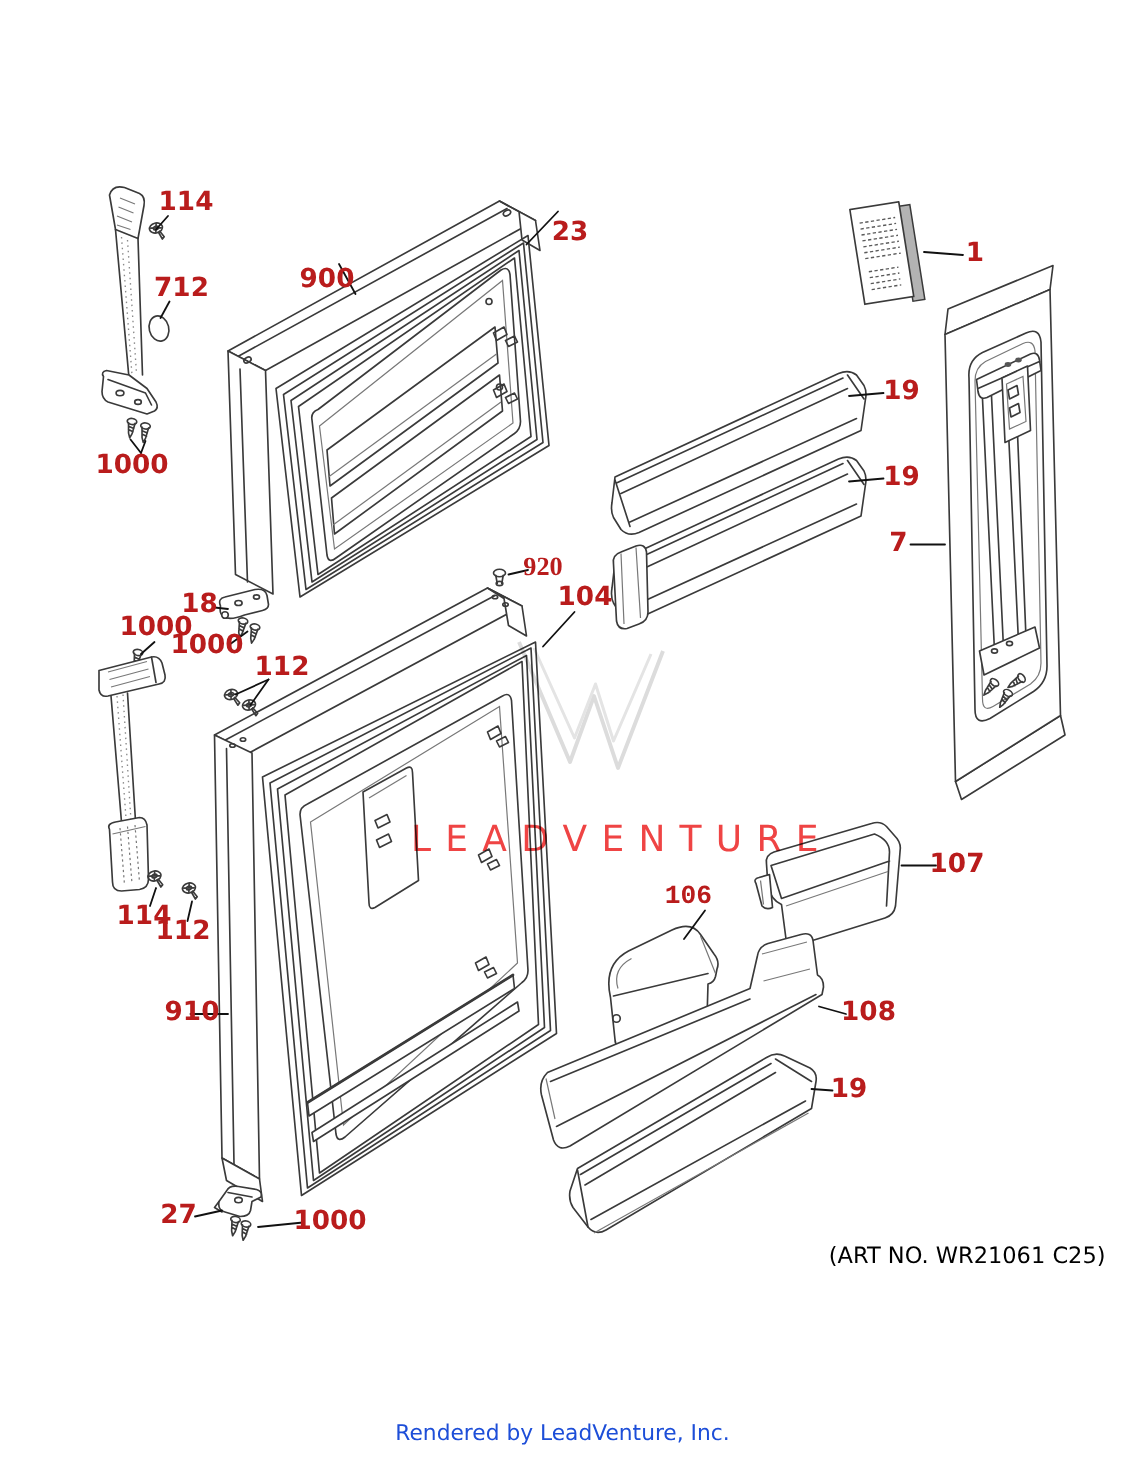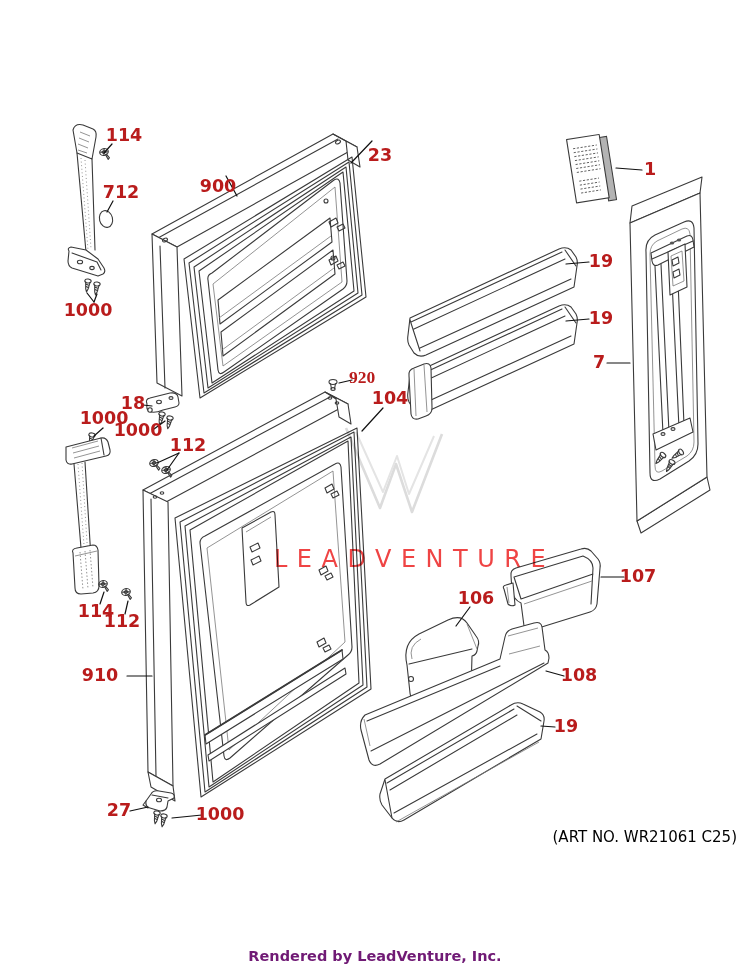--- a/index.html
+++ b/index.html
@@ -13,21 +13,21 @@
   svg .txtline{stroke:#5a5a5a;stroke-width:.9;fill:none;stroke-dasharray:2.2,1.6;}
   svg .dark{fill:#555;stroke:none;}
   svg .gray{fill:#b3b3b3;stroke:#3a3a3a;stroke-width:1;}
   svg .leader{stroke:#111;stroke-width:1.2;fill:none;stroke-linecap:round;}
   svg .wm{stroke:#dcdcdc;stroke-width:2.6;fill:none;stroke-linejoin:round;}
   .callout{position:absolute;transform:translate(-50%,-50%);font-weight:bold;
            font-size:17.5px;color:#b91c1c;white-space:nowrap;line-height:1;}
   #watermark-text{position:absolute;left:241px;top:545px;font-size:24px;color:#ef4444;
            letter-spacing:9.5px;font-weight:400;mix-blend-mode:multiply;white-space:nowrap;margin-left:33px;}
   #art-no{position:absolute;right:13px;top:828px;font-weight:normal;font-size:15px;color:#000;}
-  #footer{position:absolute;left:0;top:948px;width:100%;text-align:center;font-size:14.5px;color:#701a75;font-weight:bold;}
+  #footer{position:absolute;left:0;top:948px;width:100%;text-align:center;font-size:14.5px;color:#1d4ed8;}
 </style>
 </head>
 <body>
 
 <div id="canvas">
 
   <svg id="diagram" width="750" height="971" viewBox="0 0 750 971">
     <defs>
       <g id="screw-v">
         <ellipse cx="0" cy="0" rx="3.2" ry="2"></ellipse>
@@ -272,22 +272,22 @@
       <span class="callout" style="left: 601px; top: 319px;">19</span>
       <span class="callout" style="left: 599px; top: 363px;">7</span>
       <span class="callout" style="left: 362px; top: 378px; font-family: Liberation Serif, serif;">920</span>
       <span class="callout" style="left: 390px; top: 399px;">104</span>
       <span class="callout" style="left: 133px; top: 404px;">18</span>
       <span class="callout" style="left: 104px; top: 419px;">1000</span>
       <span class="callout" style="left: 138px; top: 431px;">1000</span>
       <span class="callout" style="left: 188px; top: 446px;">112</span>
       <span class="callout" style="left: 96px; top: 612px;">114</span>
       <span class="callout" style="left: 122px; top: 622px;">112</span>
-      <span class="callout" style="left: 100px; top: 676px;">910</span>
-      <span class="callout" style="left: 476px; top: 599px;">106</span>
+      <span class="callout" style="left: 128px; top: 676px;">910</span>
+      <span class="callout" style="left: 459px; top: 599px; font-family: Liberation Mono, monospace;">106</span>
       <span class="callout" style="left: 638px; top: 577px;">107</span>
       <span class="callout" style="left: 579px; top: 676px;">108</span>
       <span class="callout" style="left: 566px; top: 727px;">19</span>
       <span class="callout" style="left: 119px; top: 811px;">27</span>
       <span class="callout" style="left: 220px; top: 815px;">1000</span>
     </div>
 
   <div id="art-no">(ART NO. WR21061 C25)</div>
 
   <div id="footer">Rendered by LeadVenture, Inc.</div>

